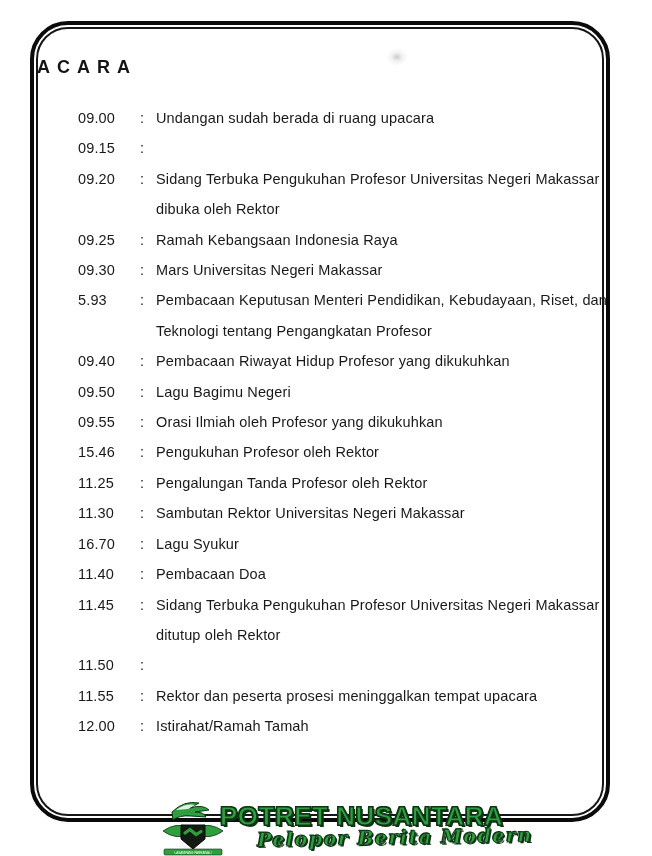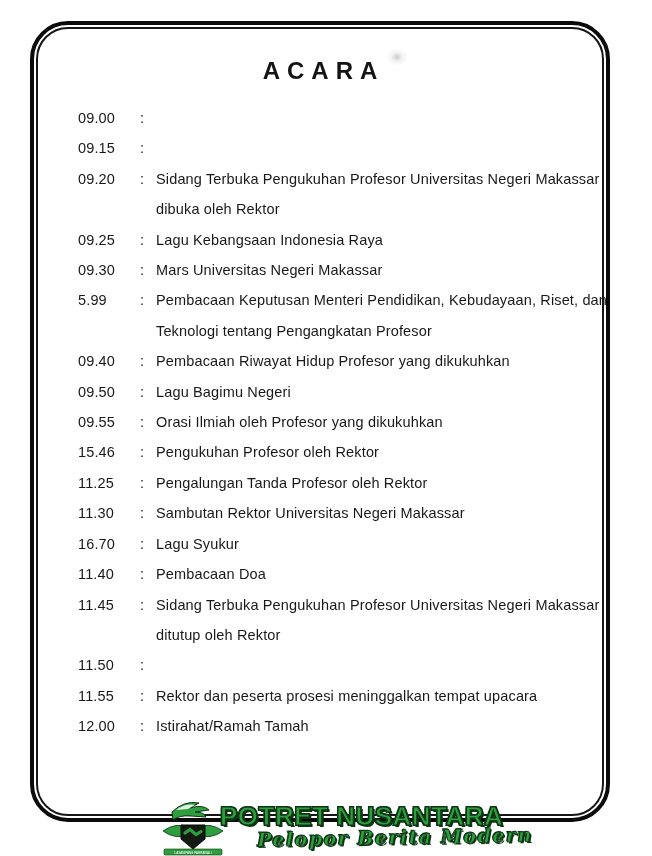--- a/index.html
+++ b/index.html
@@ -34,23 +34,22 @@
     border: 2px solid #161616;
     border-radius: 32px;
   }
 
   
   .title {
     position: absolute;
     left: 30px;
     top: 57px;
     width: 580px;
-    text-align: center;
     text-indent: 7px;
-    font-size: 24px;
+    font-size: 18px;
     font-weight: bold;
     letter-spacing: 7px;
     color: #141414;
     z-index: 2;
   }
 
   
   .schedule {
     position: absolute;
     left: 78px;
@@ -152,48 +151,49 @@
 </div>
 
 <div class="scan-smudge"></div>
 
 <div class="title">ACARA</div>
 
 <div class="schedule">
   <div class="row">
     <span class="time">09.00</span>
     <span class="sep">:</span>
+    <span class="desc">Undangan sudah berada di ruang upacara</span>
   </div>
 
   <div class="row">
     <span class="time">09.15</span>
     <span class="sep">:</span>
   </div>
 
   <div class="row">
     <span class="time">09.20</span>
     <span class="sep">:</span>
     <span class="desc">Sidang Terbuka Pengukuhan Profesor Universitas Negeri Makassar
 dibuka oleh Rektor</span>
   </div>
 
   <div class="row">
     <span class="time">09.25</span>
     <span class="sep">:</span>
-    <span class="desc">Lagu Kebangsaan Indonesia Raya</span>
+    <span class="desc">Ramah Kebangsaan Indonesia Raya</span>
   </div>
 
   <div class="row">
     <span class="time">09.30</span>
     <span class="sep">:</span>
     <span class="desc">Mars Universitas Negeri Makassar</span>
   </div>
 
   <div class="row">
-    <span class="time">5.99</span>
+    <span class="time">5.93</span>
     <span class="sep">:</span>
     <span class="desc">Pembacaan Keputusan Menteri Pendidikan, Kebudayaan, Riset, dan
 Teknologi tentang Pengangkatan Profesor</span>
   </div>
 
   <div class="row">
     <span class="time">09.40</span>
     <span class="sep">:</span>
     <span class="desc">Pembacaan Riwayat Hidup Profesor yang dikukuhkan</span>
   </div>

